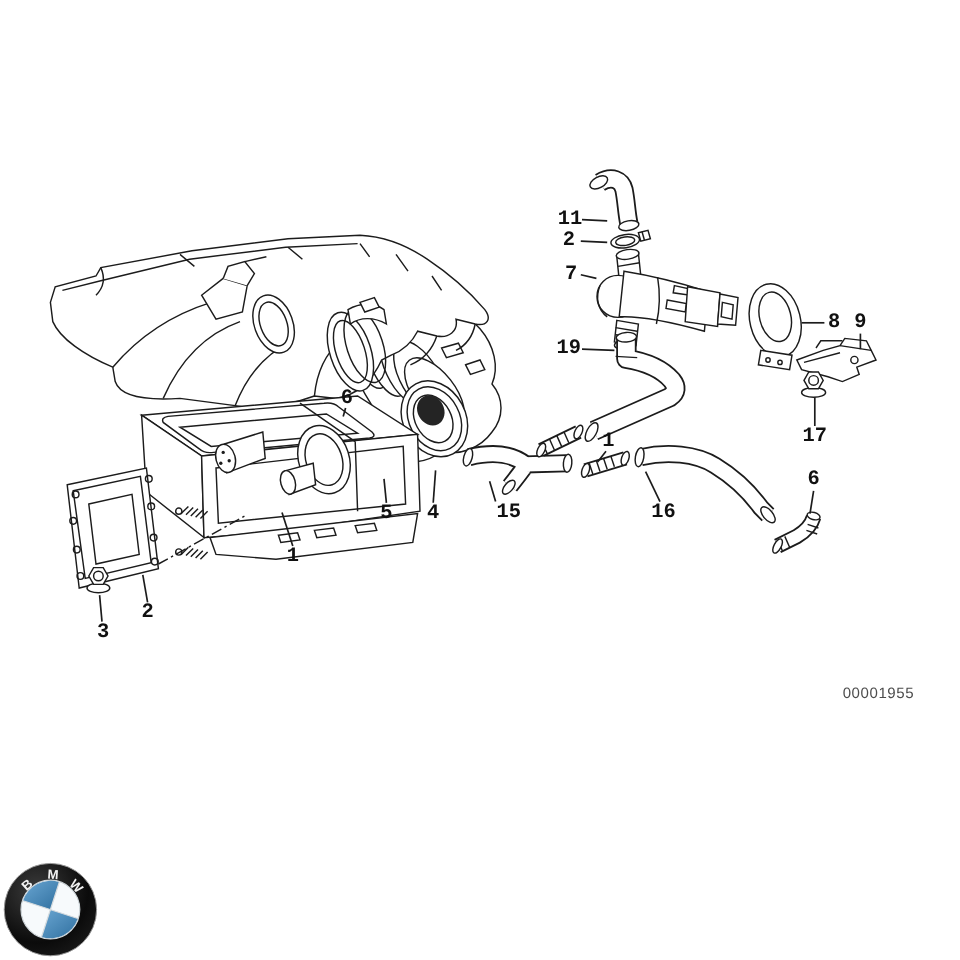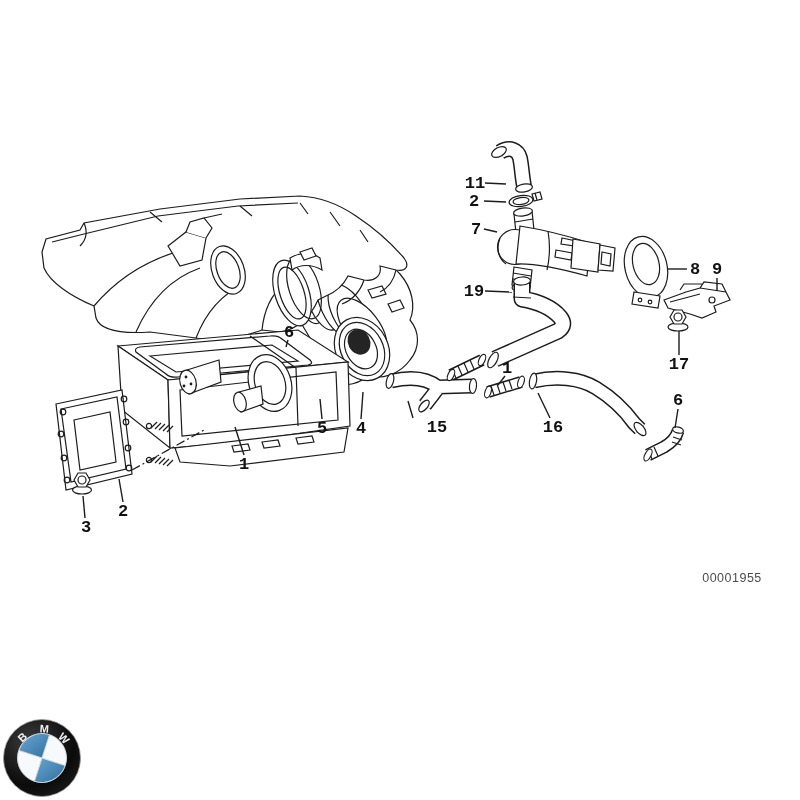--- a/index.html
+++ b/index.html
@@ -270,21 +270,21 @@
   <span class="part-label" style="left:322px;top:428px">5</span>
   <span class="part-label" style="left:289px;top:332px">6</span>
   <span class="part-label" style="left:476px;top:229px">7</span>
   <span class="part-label" style="left:695px;top:269px">8</span>
   <span class="part-label" style="left:717px;top:269px">9</span>
   <span class="part-label" style="left:679px;top:364px">17</span>
   <span class="part-label" style="left:475px;top:183px">11</span>
   <span class="part-label" style="left:474px;top:201px">2</span>
   <span class="part-label" style="left:474px;top:291px">19</span>
   <span class="part-label" style="left:507px;top:368px">1</span>
-  <span class="part-label" style="left:437px;top:427px">15</span>
+  <span class="part-label" style="left:424px;top:427px">15</span>
   <span class="part-label" style="left:553px;top:427px">16</span>
   <span class="part-label" style="left:678px;top:400px">6</span>
 
   <span class="watermark" style="left:732px;top:578px">00001955</span>
   </div>
 
   <div style="position:absolute;left:0;top:700px;width:800px;height:100px;">
 
     <svg width="80" height="80" style="position:absolute;left:2px;top:18px" viewBox="0 0 80 80">
       <defs>

